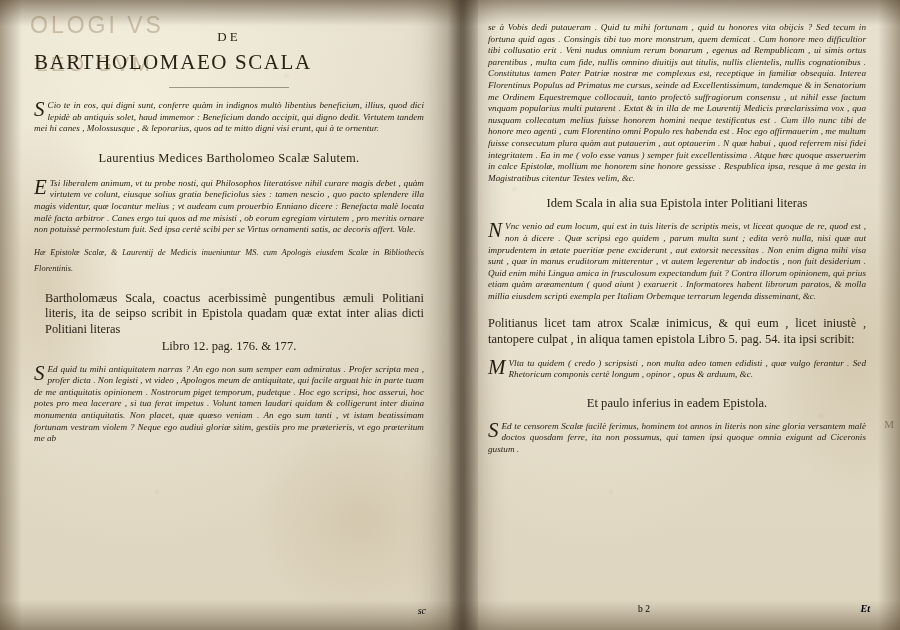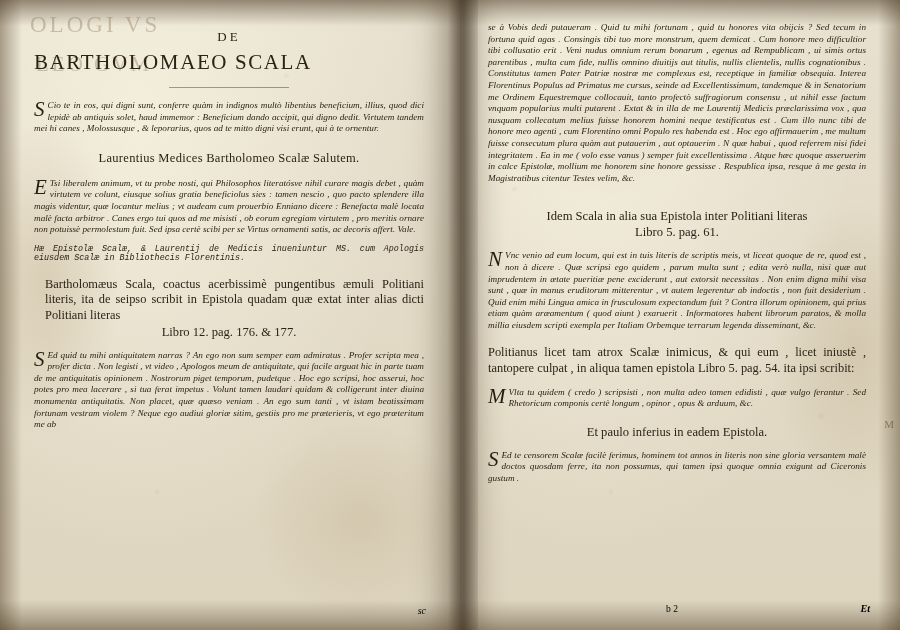--- a/index.html
+++ b/index.html
@@ -76,21 +76,21 @@
   .edge-dark-outer-right {
     position: absolute;
     right: 0; top: 0; bottom: 0; width: 22px;
     background: linear-gradient(270deg, rgba(70,52,28,0.42), rgba(70,52,28,0));
     pointer-events: none;
   }
   
   .bleed {
     position: absolute;
     color: rgba(120,96,60,0.33);
-    font-family: Liberation Serif, serif;
+    font-family: Liberation Sans, sans-serif;
     letter-spacing: 3px;
     pointer-events: none;
     user-select: none;
   }
   .text-col {
     position: absolute;
     color: #2b2317;
   }
   .heading-main {
     text-align: center;
@@ -125,21 +125,21 @@
     margin-top: 14px;
   }
   .para {
     font-size: 9.2px;
     line-height: 11.6px;
     text-align: justify;
     margin: 7px 0 0 0;
     hyphens: none;
   }
   .para.italic { font-style: italic; }
-  .para.small { font-size: 8.4px; line-height: 9px; font-family: Liberation Mono, monospace; }
+  .para.small { font-size: 8.4px; line-height: 16px; }
   .dropcap {
     float: left;
     font-size: 21px;
     line-height: 17px;
     padding: 1px 3px 0 0;
     font-family: "Liberation Serif", serif;
     color: #241d12;
   }
   .block-title {
     font-size: 12.6px;
@@ -238,41 +238,40 @@
     <div class="edge-dark-bottom"></div>
     <div class="edge-dark-outer-right"></div>
 
     <div class="stain" style="right:-40px; top:200px; width:170px; height:300px; background:radial-gradient(ellipse, rgba(140,110,60,0.16), rgba(140,110,60,0) 70%);"></div>
     <div class="stain" style="left:40px; top:40px; width:200px; height:160px; background:radial-gradient(ellipse, rgba(150,120,70,0.12), rgba(150,120,70,0) 70%);"></div>
 
     <div class="text-col" style="left:26px; top:22px; width:378px;">
 
       <div class="para italic" style="margin-top:0;">se à Vobis dedi putaueram . Quid tu mihi fortunam , quid tu honores vita obijcis ? Sed tecum in fortuna quid agas . Consingis tibi tuo more monstrum, quem demicat . Cum honore meo difficultior tibi collusatio erit . Veni nudus omnium rerum bonarum , egenus ad Rempublicam , ui simis ortus parentibus , multa cum fide, nullis omnino diuitijs aut titulis, nullis clientelis, nullis cognationibus . Constitutus tamen Pater Patriæ nostræ me complexus est, receptique in familiæ obsequia. Interea Florentinus Populus ad Primatus me cursus, seinde ad Excellentissimum, tandemque &amp; in Senatorium me Ordinem Equestremque collocauit, tanto profectò suffragiorum consensu , ut nihil esse factum vnquam popularius multi putarent . Extat &amp; in illa de me Laurentij Medicis præclarissima vox , qua nusquam collecatum melius fuisse honorem homini neque testificatus est . Cum illo nunc tibi de honore meo agenti , cum Florentino omni Populo res habenda est . Hoc ego affirmauerim , me multum fuisse consecutum plura quàm aut putauerim , aut optauerim . N quæ habui , quod referrem nisi fidei integritatem . Ea in me ( volo esse vanus ) semper fuit excellentissima . Atque hæc quoque asseruerim in calce Epistolæ, mollium me honorem sine honore gessisse . Respublica ipsa, resque à me gesta in Magistratibus citentur Testes velim, &amp;c.</div>
 
-      <div class="block-title" style="margin-top:24px;">Idem Scala in alia sua Epistola inter Politiani literas</div>
-      <div class="center-line">Libro 5. pag. 61.</div>
+      <div class="block-title" style="margin-top:11px;">Idem Scala in alia sua Epistola inter Politiani literas</div>
 
       <div class="para italic" style="margin-top:10px;">
         <span class="dropcap">N</span><span>Vnc venio ad eum locum, qui est in tuis literis de scriptis meis, vt liceat quoque de re, quod est , non à dicere . Quæ scripsi ego quidem , parum multa sunt ; edita verò nulla, nisi quæ aut imprudentem in ætate pueritiæ pene exciderunt , aut extorsit necessitas . Non enim digna mihi visa sunt , quæ in manus eruditorum mitterentur , vt autem legerentur ab indoctis , non fuit desiderium . Quid enim mihi Lingua amica in frusculosum expectandum fuit ? Contra illorum opinionem, qui prius etiam quàm aræamentum ( quod aiunt ) exaruerit . Informatores habent librorum paratos, &amp; molla millia eiusdem scripti exempla per Italiam Orbemque terrarum legenda disseminant, &amp;c.</span>
       </div>
 
       <div class="block-title left-ind" style="margin-top:14px;">Politianus licet tam atrox Scalæ inimicus, &amp; qui eum , licet iniustè , tantopere culpat , in aliqua tamen epistola Libro 5. pag. 54. ita ipsi scribit:</div>
 
       <div class="para italic" style="margin-top:10px;">
         <span class="dropcap">M</span><span>Vlta tu quidem ( credo ) scripsisti , non multa adeo tamen edidisti , quæ vulgo ferantur . Sed Rhetoricum componis certè longum , opinor , opus &amp; arduum, &amp;c.</span>
       </div>
 
       <div class="center-line" style="margin-top:14px;">Et paulo inferius in eadem Epistola.</div>
 
       <div class="para italic" style="margin-top:10px;">
         <span class="dropcap">S</span><span>Ed te censorem Scalæ facilè ferimus, hominem tot annos in literis non sine gloria versantem malè doctos quosdam ferre, ita non possumus, qui tamen ipsi quoque omnia exigunt ad Ciceronis gustum .</span>
       </div>
     </div>
 
     <div class="marg" style="right:6px; top:418px;">M</div>
 
-    <div class="page-sig" style="left:204px; bottom:16px;">b  2</div>
+    <div class="page-sig" style="left:176px; bottom:16px;">b  2</div>
 
     <div class="catch" style="right:30px; bottom:16px;font-weight:bold;">Et</div>
   </div>
 
   <div class="gutter"></div>
 </div>
 
 </body></html>

